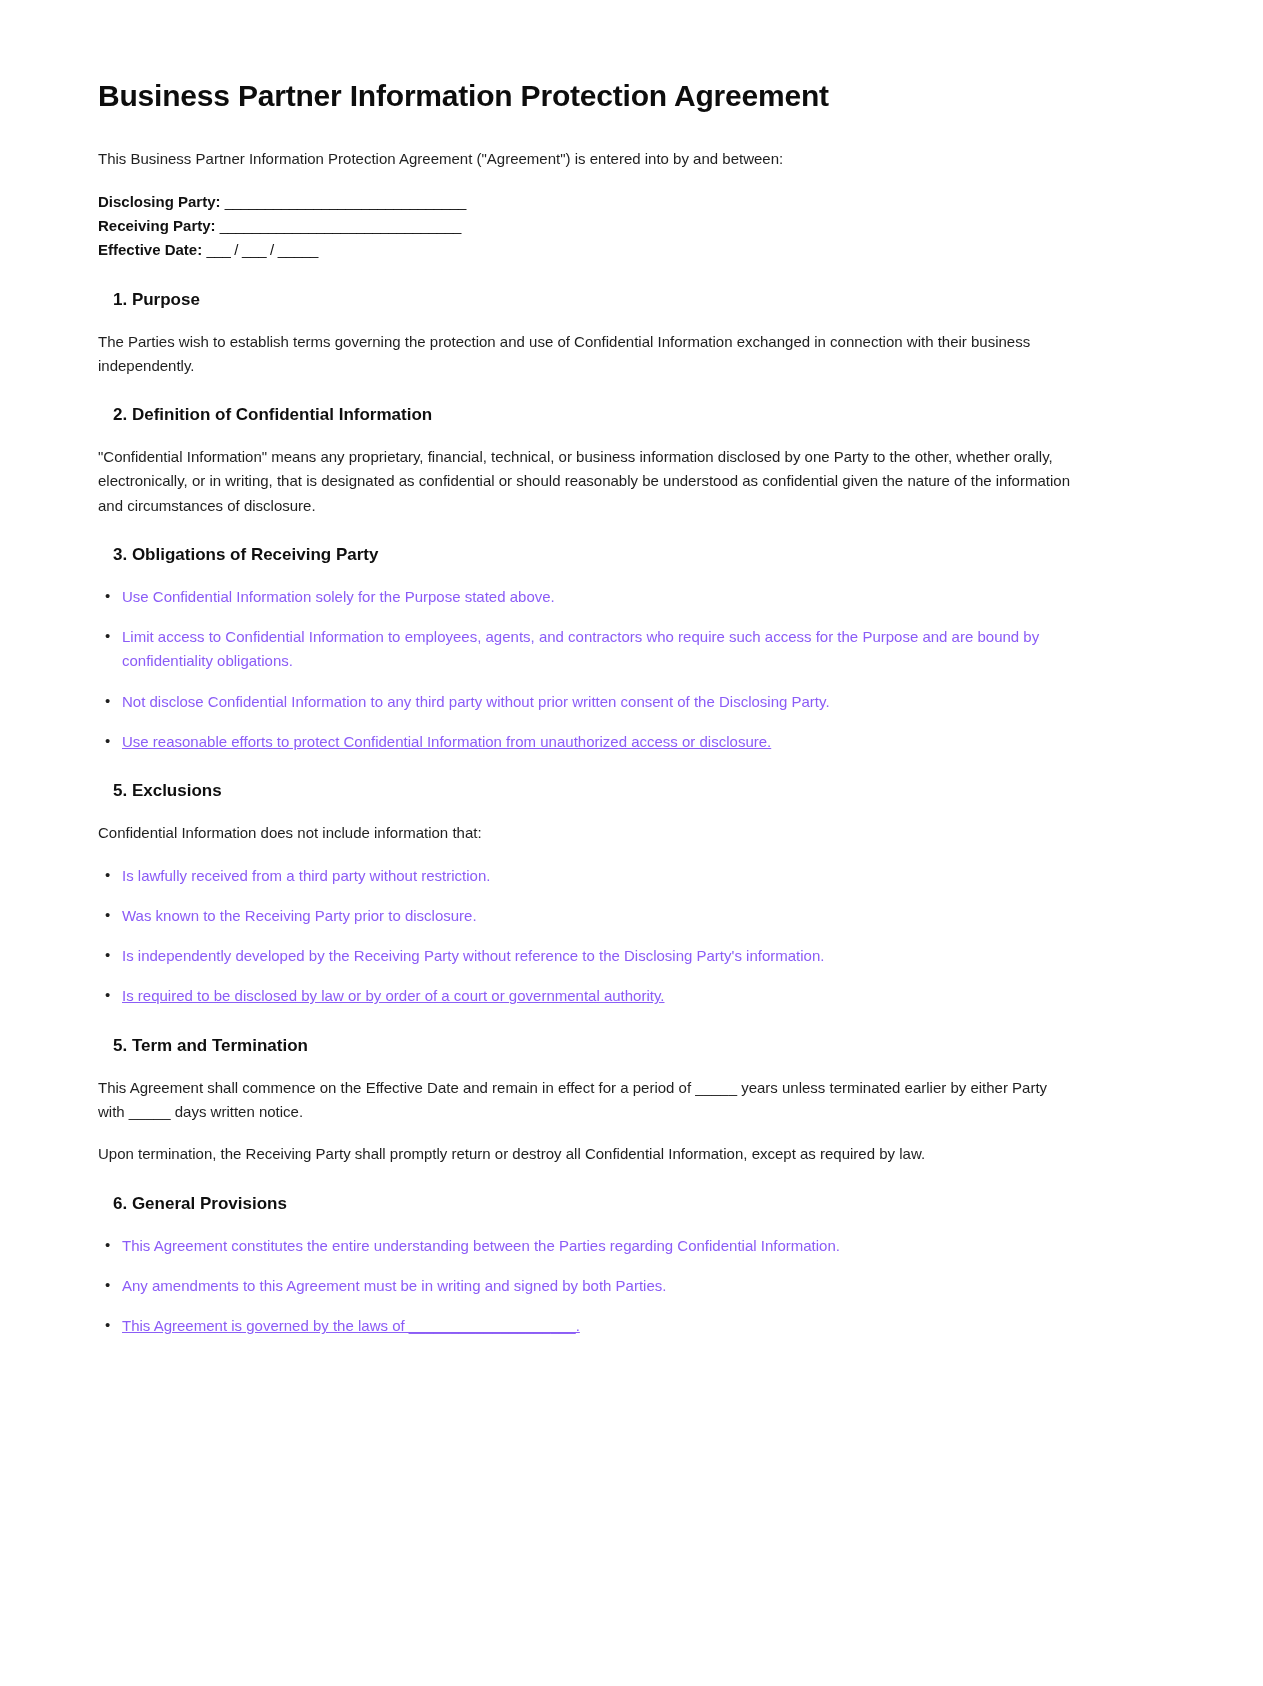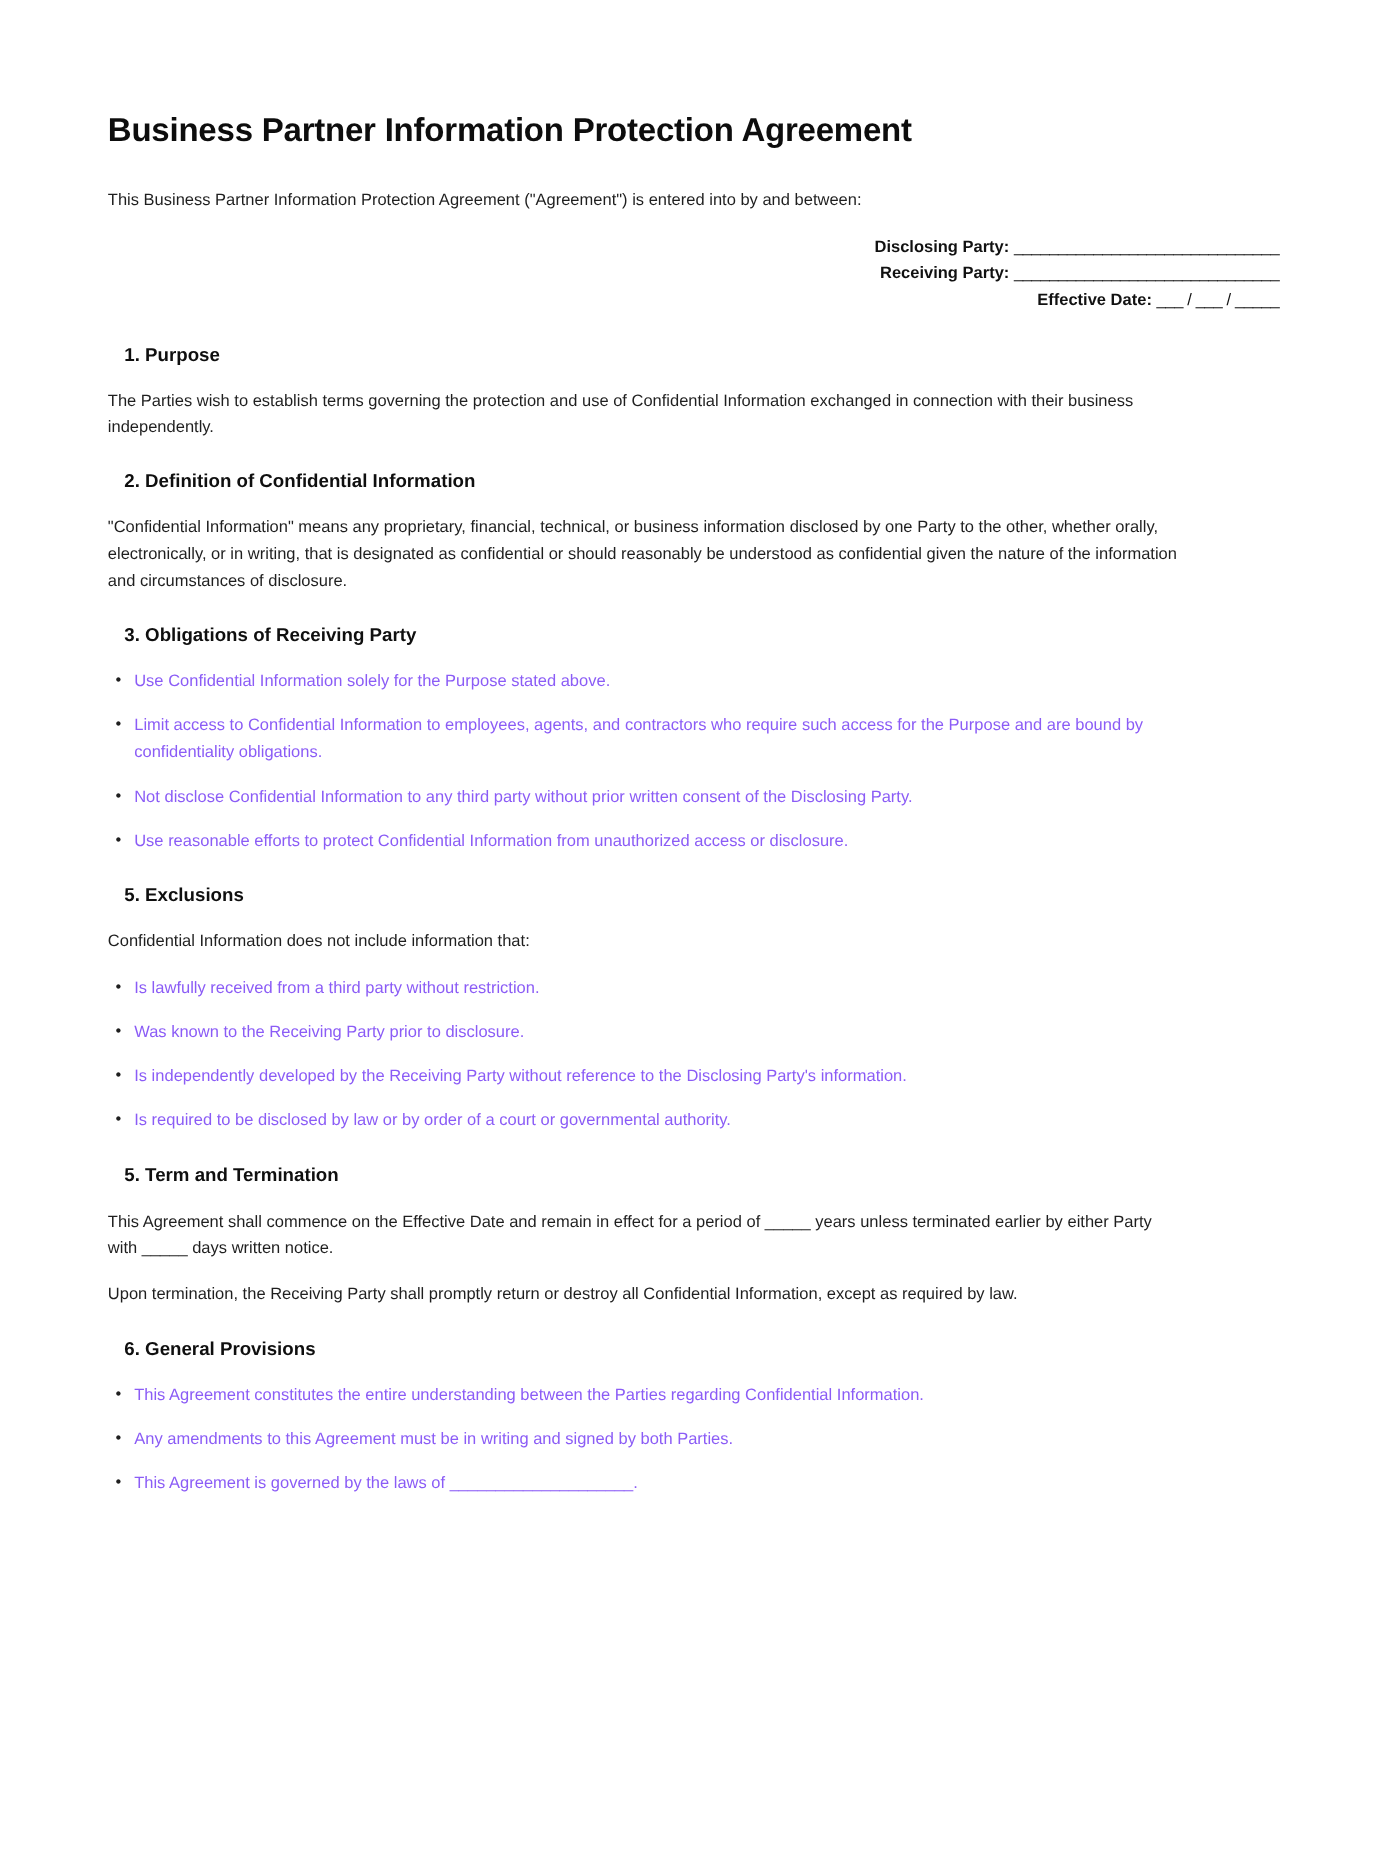--- a/index.html
+++ b/index.html
@@ -12,21 +12,21 @@
     width: 1263px;
     height: 1686px;
     font-family: "Liberation Sans", sans-serif;
     color: #1a1a1a;
     -webkit-font-smoothing: antialiased;
   }
   .page {
     box-sizing: border-box;
     width: 1263px;
     min-height: 1686px;
-    padding: 101px 100px 60px 98px;
+    padding: 78px 100px 60px 98px;
     background: #ffffff;
   }
   .doc-title {
     font-size: 30px;
     font-weight: bold;
     line-height: 1.18;
     letter-spacing: -0.2px;
     margin: 0 0 34px 0;
     color: #0d0d0d;
   }
@@ -40,21 +40,20 @@
   .party-block {
     margin: 0 0 26px 0;
   }
   .party-line {
     font-size: 15px;
     line-height: 1.62;
     font-weight: bold;
     color: #111111;
     margin: 0;
     white-space: nowrap;
-    text-align: right;
   }
   .party-line .blank {
     font-weight: normal;
     letter-spacing: -0.3px;
   }
   h2.section-heading {
     font-size: 17px;
     font-weight: bold;
     line-height: 1.35;
     margin: 26px 0 18px 15px;
@@ -69,20 +68,21 @@
     position: relative;
     font-size: 15px;
     line-height: 1.62;
     color: #8b5cf6;
     padding-left: 24px;
     margin: 0 0 16px 0;
     max-width: 960px;
   }
   ul.bullets > li:last-child {
     margin-bottom: 0;
+    text-decoration: underline;
   }
   ul.bullets > li::before {
     content: "\2022";
     position: absolute;
     left: 7px;
     top: -1px;
     font-size: 15px;
     line-height: 1.62;
     color: #1f1f1f;
   }

